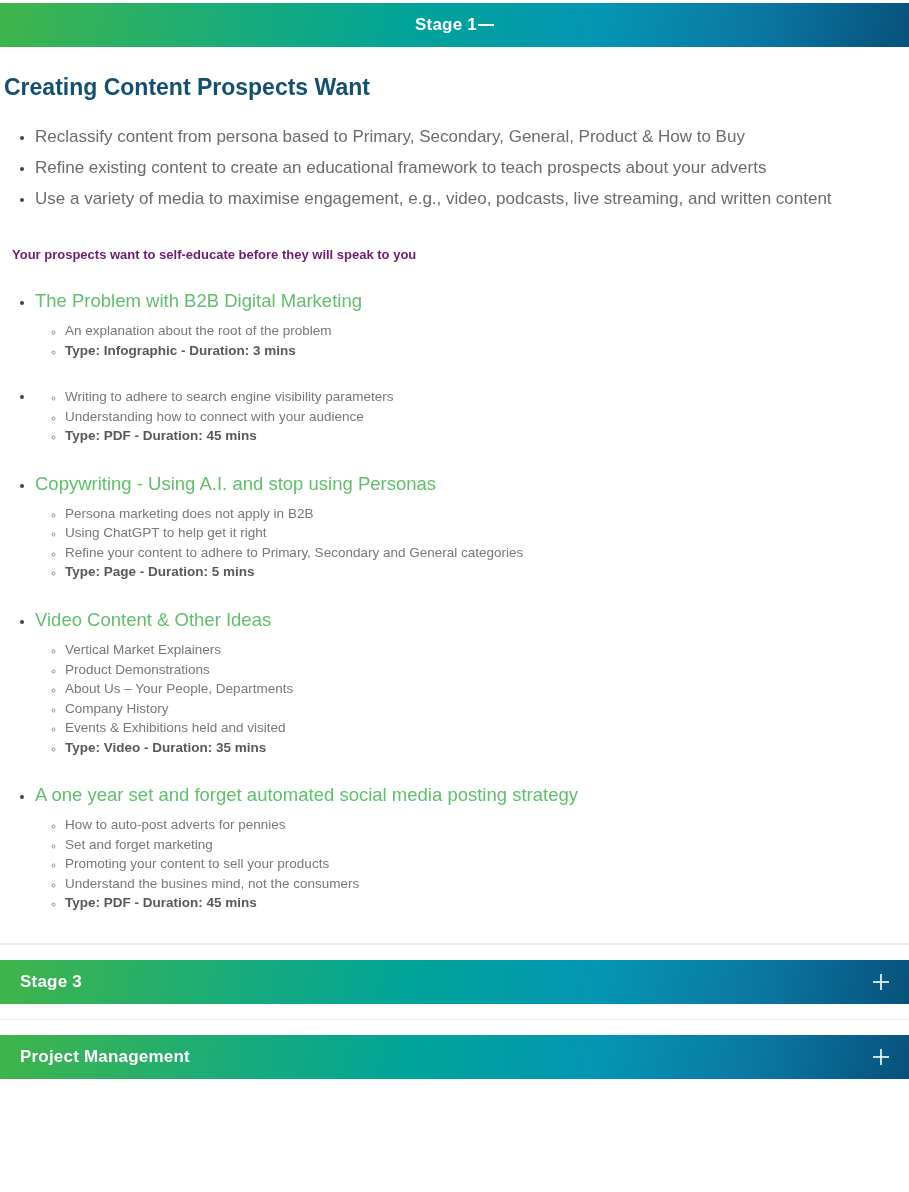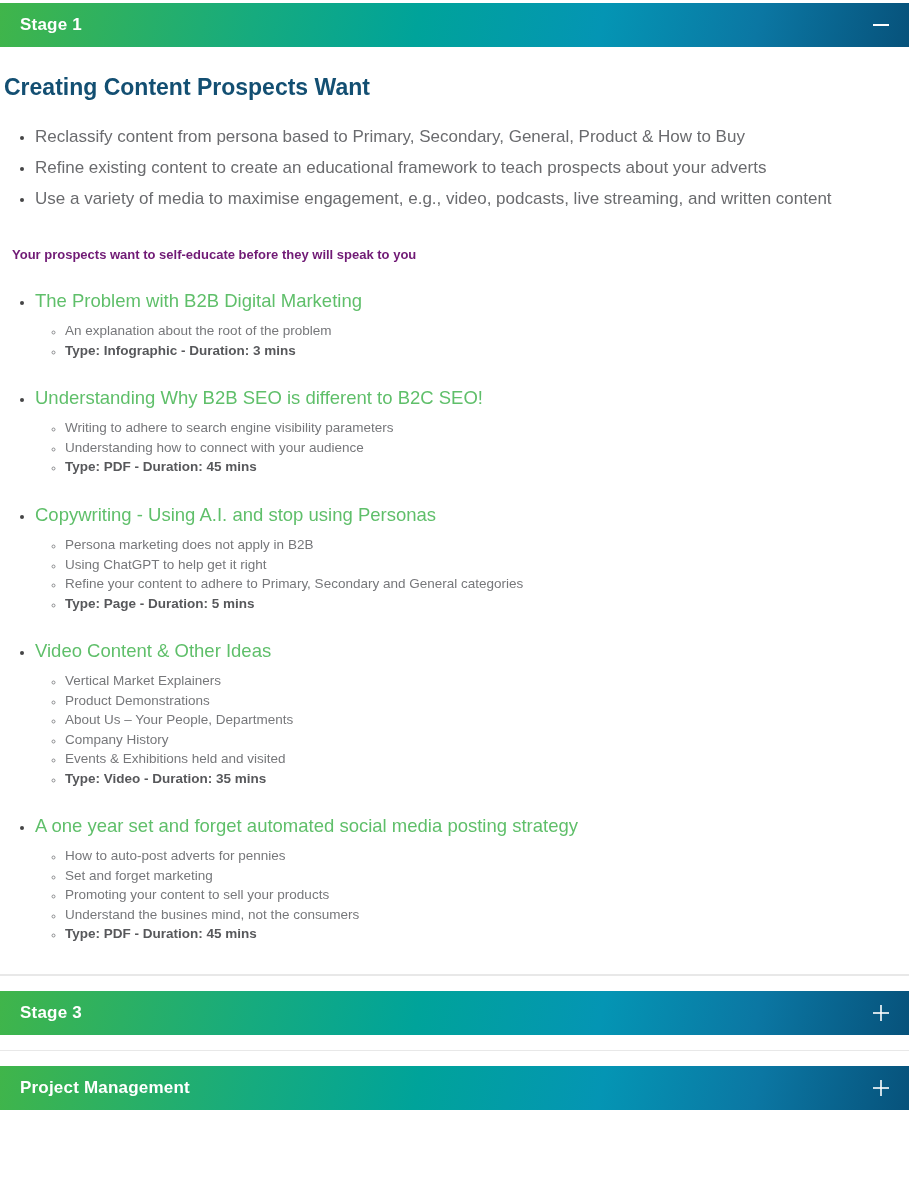--- a/index.html
+++ b/index.html
@@ -18,21 +18,21 @@
     padding:0 19px 0 20px;
     cursor:pointer;
     box-sizing:border-box;
   }
   .stage-label {
     color:#ffffff; font-size:17px; font-weight:bold; letter-spacing:.2px;
   }
   .toggle { display:flex; align-items:center; }
   .toggle svg { display:block; }
 
-  .first-header { margin-top:3px; }
+  .first-header { margin-top:3px;justify-content:center; }
 
   
   .panel { padding:0 10px 30px 0; }
   .panel-title {
     color:#134f72; font-size:23px; font-weight:bold;
     margin:27px 0 0 4px; line-height:1.15;
   }
   ul.top-bullets { margin:21px 0 0 0; padding-left:35px; list-style:disc; }
   ul.top-bullets li {
     color:#6a6b6e; font-size:17px; line-height:31px;
@@ -93,21 +93,20 @@
 
         <li class="topic">
           <a href="#" class="topic-link">The Problem with B2B Digital Marketing</a>
           <ul class="sub">
             <li>An explanation about the root of the problem</li>
             <li class="meta">Type: Infographic - Duration: 3 mins</li>
           </ul>
         </li>
 
         <li class="topic">
-          <a href="#" class="topic-link">Understanding Why B2B SEO is different to B2C SEO!</a>
           <ul class="sub">
             <li>Writing to adhere to search engine visibility parameters</li>
             <li>Understanding how to connect with your audience</li>
             <li class="meta">Type: PDF - Duration: 45 mins</li>
           </ul>
         </li>
 
         <li class="topic">
           <a href="#" class="topic-link">Copywriting - Using A.I. and stop using Personas</a>
           <ul class="sub">

